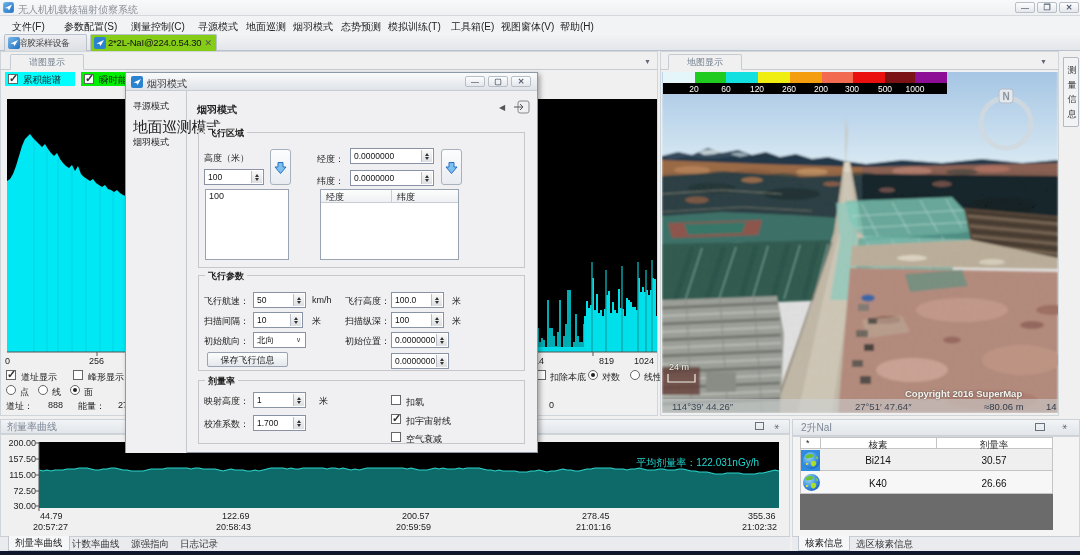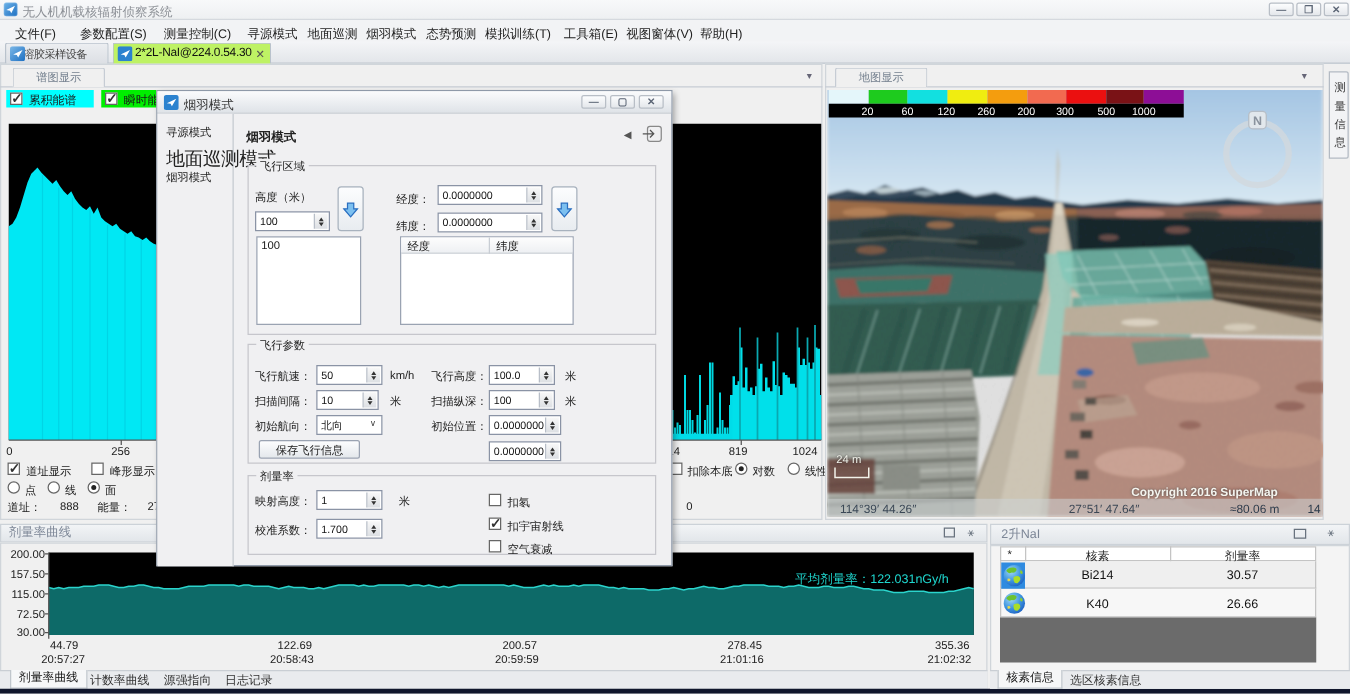--- a/index.html
+++ b/index.html
@@ -15,21 +15,21 @@
 .phead{position:absolute;background:linear-gradient(#f2f4f6,#e2e6ea);border:1px solid #ccd2d8;font-size:10px;color:#7c8696;line-height:13px}
 .cb{position:absolute;width:10px;height:10px;background:#fff;border:1px solid #666}
 .cb.ck:after{content:"✓";position:absolute;left:0px;top:-3px;font-size:11px;color:#333;font-weight:bold}
 .rad{position:absolute;width:10px;height:10px;background:#fff;border:1px solid #666;border-radius:50%}
 .rad.on:after{content:"";position:absolute;left:2px;top:2px;width:4px;height:4px;border-radius:50%;background:#222}
 .sp{position:absolute;background:#fff;border:1px solid #8a93a5;font-size:8.5px;line-height:14px;padding-left:3px;color:#111}
 .sparr{position:absolute;right:1px;top:1px;bottom:1px;width:11px;background:linear-gradient(#f8f8f8,#dcdfe3);border-left:1px solid #b8bec8}
 .sparr:before{content:"";position:absolute;left:2.5px;top:2.5px;border-left:2.5px solid transparent;border-right:2.5px solid transparent;border-bottom:3px solid #333}
 .sparr:after{content:"";position:absolute;left:2.5px;bottom:2.5px;border-left:2.5px solid transparent;border-right:2.5px solid transparent;border-top:3px solid #333}
 .grp{position:absolute;border:1px solid #c6c6cc}
-.grp>b{position:absolute;left:6px;top:-6px;background:#f0f0f2;padding:0 3px;font-weight:normal;font-size:9px;color:#222}
+.grp>b{position:absolute;left:6px;top:-6px;background:#f0f0f2;padding:0 3px;font-weight:bold;font-size:9px;color:#222}
 .lbl{position:absolute;font-size:9px;color:#222;white-space:nowrap}
 svg{display:block}
 </style></head><body>
 
 <div class="abs titlebar"></div>
 <div class="abs appicon" style="left:3px;top:2px"></div>
 <svg class="abs" style="left:3px;top:2px" width="11" height="11">
     <path d="M2,6 L9,2.5 L6,8.5 L5,6.5 Z" fill="#fff"></path>
   </svg>
 <div class="abs" style="left:18px;top:3px;font-size:10px;color:#8c9096">无人机机载核辐射侦察系统</div>
@@ -57,21 +57,21 @@
       <rect width="12" height="12" rx="2" fill="url(#tg1)"></rect>
       <defs>
         <linearGradient id="tg1" x1="0" y1="0" x2="1" y2="1">
           <stop offset="0" stop-color="#7db9e8"></stop>
           <stop offset="1" stop-color="#1c6fc2"></stop>
         </linearGradient>
       </defs>
       <path d="M2.5,6.5 L10,3 L6.5,9 L5.5,7 Z" fill="#fff"></path>
     </svg>
 <span style="margin-left:5px;letter-spacing:-0.5px;font-size:9px">气溶胶采样设备</span></div>
-<div class="abs dtab" style="left:90px;width:127px;background:#bef264;color:#111">
+<div class="abs dtab" style="left:90px;width:127px;background:#84cc16;color:#111">
 <svg style="position:absolute;left:3px;top:2px" width="12" height="12">
       <rect width="12" height="12" rx="2" fill="#2b82cf"></rect>
       <path d="M2.5,6.5 L10,3 L6.5,9 L5.5,7 Z" fill="#fff"></path>
     </svg>
 <span style="margin-left:17px;letter-spacing:-0.2px">2*2L-NaI@224.0.54.30</span><span style="position:absolute;right:4px;top:0;color:#555;font-size:9px">✕</span></div>
 
 <div class="abs" style="left:0;top:51px;width:658px;height:365px;background:#f0f0f0;border:1px solid #d0d5da"></div>
 <div class="abs" style="left:0;top:69px;width:658px;height:1px;background:#c6ccd4"></div>
 <div class="abs ptab" style="left:10px;top:54px">谱图显示</div>
 <div class="abs" style="left:644px;top:58px;font-size:7px;color:#667">▼</div>
@@ -93,21 +93,21 @@
     <path d="M586,352 L586,301 L588,301 L588,308 L590,308 L590,305 L592,305 L592,278 L594,278 L594,310 L596,310 L596,294 L598,294 L598,313 L600,313 L600,310 L602,310 L602,319 L604,319 L604,309 L606,309 L606,295 L608,295 L608,291 L610,291 L610,313 L612,313 L612,302 L614,302 L614,310 L616,310 L616,313 L618,313 L618,289 L620,289 L620,308 L622,308 L622,309 L624,309 L624,316 L626,316 L626,298 L628,298 L628,300 L630,300 L630,302 L632,302 L632,307 L634,307 L634,307 L636,307 L636,310 L638,310 L638,278 L640,278 L640,292 L642,292 L642,287 L644,287 L644,292 L646,292 L646,290 L648,290 L648,295 L650,295 L650,290 L652,290 L652,278 L654,278 L654,279 L656,279 L656,291 L656,352 Z" fill="#00e0ea"></path>
 <path d="M592,352 L592,262 M606,352 L606,270 M622,352 L622,266 M638,352 L638,262 M646,352 L646,270 M652,352 L652,260" stroke="#0aa8b0" stroke-width="1.4"></path>
 <line x1="7" y1="352" x2="657" y2="352" stroke="#555" stroke-width="1"></line>
 <line x1="97" y1="352" x2="97" y2="356" stroke="#555"></line>
     <line x1="593" y1="352" x2="593" y2="356" stroke="#555"></line>
 </svg>
 
 <div class="abs lbl" style="left:5px;top:356px">0</div>
 <div class="abs lbl" style="left:89px;top:356px">256</div>
 <div class="abs lbl" style="left:534px;top:356px">14</div>
-<div class="abs lbl" style="left:583px;top:356px">819</div>
+<div class="abs lbl" style="left:599px;top:356px">819</div>
 <div class="abs lbl" style="left:634px;top:356px">1024</div>
 
 <div class="cb ck" style="left:6px;top:370px"></div>
 <div class="abs lbl" style="left:21px;top:371px">道址显示</div>
 <div class="cb" style="left:73px;top:370px"></div>
 <div class="abs lbl" style="left:88px;top:371px">峰形显示</div>
 <div class="cb ck" style="left:140px;top:370px"></div>
 <div class="cb" style="left:536px;top:370px"></div>
 <div class="abs lbl" style="left:550px;top:371px">扣除本底</div>
 <div class="rad on" style="left:588px;top:370px"></div>

